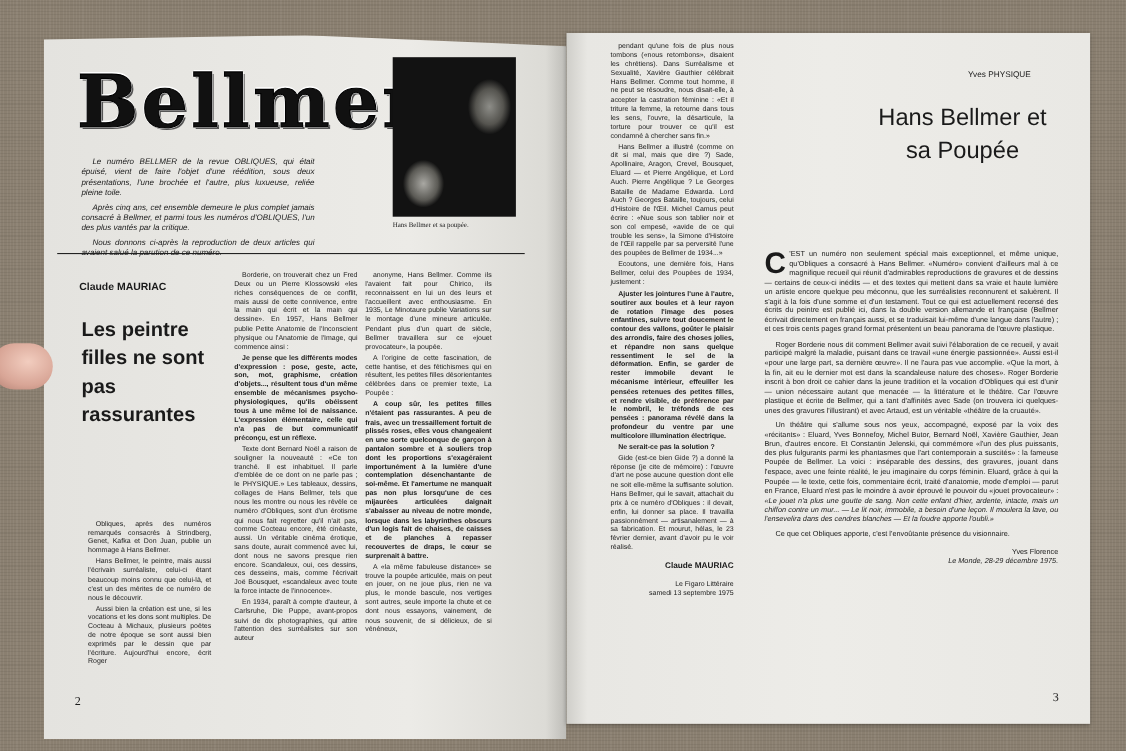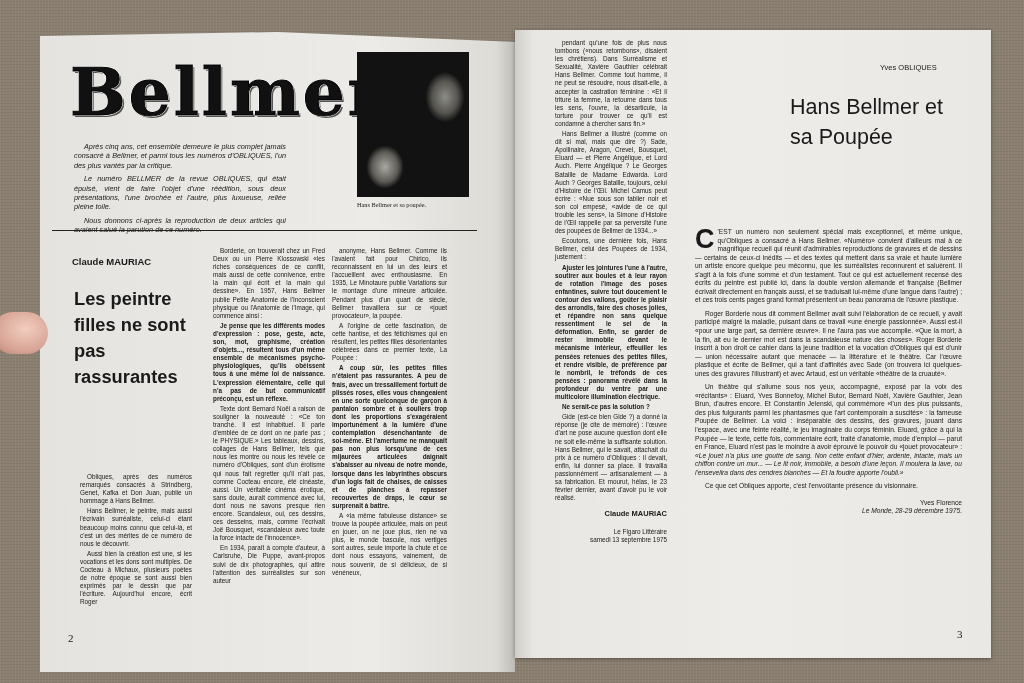--- a/index.html
+++ b/index.html
@@ -76,21 +76,21 @@
   .source-left { text-align: right; margin-top: 10px; }
   .pagenum {
     font-family: "Liberation Serif", serif; font-size: 11px;
   }
   .pn2 { left: 68px; top: 632px; }
   .pn3 { left: 957px; top: 628px; }
   .byline-right {
     left: 880px; top: 63px; font-size: 7.5px;
   }
   .headline-right {
-    left: 790px; top: 92px; width: 170px; text-align: left;
+    left: 790px; top: 92px; width: 170px; text-align: center;
     font-size: 21.5px; line-height: 30px;
   }
   .article-right {
     left: 695px; top: 228px; width: 267px;
     font-size: 6.65px; line-height: 8.55px; text-align: justify;
   }
   .article-right p { text-indent: 10px; margin-bottom: 5px; }
   .article-right p.first { text-indent: 0; }
   .dropcap {
     float: left; font-size: 27px; line-height: 22px; font-weight: bold;
@@ -105,22 +105,22 @@
 </style>
 </head>
 <body>
 
 <div class="page" id="page-left"></div>
 <div class="page" id="page-right"></div>
 
 <div class="abs masthead">Bellmer</div>
 
 <div class="abs intro">
+  <p>Le numéro BELLMER de la revue OBLIQUES, qui était épuisé, vient de faire l'objet d'une réédition, sous deux présentations, l'une brochée et l'autre, plus luxueuse, reliée pleine toile.</p>
   <p>Après cinq ans, cet ensemble demeure le plus complet jamais consacré à Bellmer, et parmi tous les numéros d'OBLIQUES, l'un des plus vantés par la critique.</p>
-  <p>Le numéro BELLMER de la revue OBLIQUES, qui était épuisé, vient de faire l'objet d'une réédition, sous deux présentations, l'une brochée et l'autre, plus luxueuse, reliée pleine toile.</p>
   <p>Nous donnons ci-après la reproduction de deux articles qui avaient salué la parution de ce numéro.</p>
 </div>
 
 <div class="abs photo"></div>
 <div class="abs photo-caption">Hans Bellmer et sa poupée.</div>
 
 <div class="abs rule"></div>
 
 <div class="abs byline-left">Claude MAURIAC</div>
 <div class="abs headline-left">Les peintre filles ne sont pas rassurantes</div>
@@ -152,21 +152,21 @@
   <p>Hans Bellmer a illustré (comme on dit si mal, mais que dire ?) Sade, Apollinaire, Aragon, Crevel, Bousquet, Eluard — et Pierre Angélique, et Lord Auch. Pierre Angélique ? Le Georges Bataille de Madame Edwarda. Lord Auch ? Georges Bataille, toujours, celui d'Histoire de l'Œil. Michel Camus peut écrire : «Nue sous son tablier noir et son col empesé, «avide de ce qui trouble les sens», la Simone d'Histoire de l'Œil rappelle par sa perversité l'une des poupées de Bellmer de 1934...»</p>
   <p>Ecoutons, une dernière fois, Hans Bellmer, celui des Poupées de 1934, justement :</p>
   <p class="bq">Ajuster les jointures l'une à l'autre, soutirer aux boules et à leur rayon de rotation l'image des poses enfantines, suivre tout doucement le contour des vallons, goûter le plaisir des arrondis, faire des choses jolies, et répandre non sans quelque ressentiment le sel de la déformation. Enfin, se garder de rester immobile devant le mécanisme intérieur, effeuiller les pensées retenues des petites filles, et rendre visible, de préférence par le nombril, le tréfonds de ces pensées : panorama révélé dans la profondeur du ventre par une multicolore illumination électrique.</p>
   <p class="bq">Ne serait-ce pas la solution ?</p>
   <p>Gide (est-ce bien Gide ?) a donné la réponse (je cite de mémoire) : l'œuvre d'art ne pose aucune question dont elle ne soit elle-même la suffisante solution. Hans Bellmer, qui le savait, attachait du prix à ce numéro d'Obliques : il devait, enfin, lui donner sa place. Il travailla passionnément — artisanalement — à sa fabrication. Et mourut, hélas, le 23 février dernier, avant d'avoir pu le voir réalisé.</p>
   <div class="sign-left">Claude MAURIAC</div>
   <div class="source-left">Le Figaro Littéraire</div>
   <div style="text-align:right">samedi 13 septembre 1975</div>
 </div>
 
-<div class="abs byline-right">Yves OBLIQUES</div>
+<div class="abs byline-right">Yves PHYSIQUE</div>
 <div class="abs headline-right">Hans Bellmer et sa Poupée</div>
 
 <div class="abs article-right">
   <p class="first"><span class="dropcap">C</span><span>'EST un numéro non seulement spécial mais exceptionnel, et même unique, qu'Obliques a consacré à Hans Bellmer. «Numéro» convient d'ailleurs mal à ce magnifique recueil qui réunit d'admirables reproductions de gravures et de dessins — certains de ceux-ci inédits — et des textes qui mettent dans sa vraie et haute lumière un artiste encore quelque peu méconnu, que les surréalistes reconnurent et saluèrent. Il s'agit à la fois d'une somme et d'un testament. Tout ce qui est actuellement recensé des écrits du peintre est publié ici, dans la double version allemande et française (Bellmer écrivait directement en français aussi, et se traduisait lui-même d'une langue dans l'autre) ; et ces trois cents pages grand format présentent un beau panorama de l'œuvre plastique.</span></p>
   <p>Roger Borderie nous dit comment Bellmer avait suivi l'élaboration de ce recueil, y avait participé malgré la maladie, puisant dans ce travail «une énergie passionnée». Aussi est-il «pour une large part, sa dernière œuvre». Il ne l'aura pas vue accomplie. «Que la mort, à la fin, ait eu le dernier mot est dans la scandaleuse nature des choses». Roger Borderie inscrit à bon droit ce cahier dans la jeune tradition et la vocation d'Obliques qui est d'unir — union nécessaire autant que menacée — la littérature et le théâtre. Car l'œuvre plastique et écrite de Bellmer, qui a tant d'affinités avec Sade (on trouvera ici quelques-unes des gravures l'illustrant) et avec Artaud, est un véritable «théâtre de la cruauté».</p>
   <p style="margin-bottom:0"><span>Un théâtre qui s'allume sous nos yeux, accompagné, exposé par la voix des «récitants» : Eluard, Yves Bonnefoy, Michel Butor, Bernard Noël, Xavière Gauthier, Jean Brun, d'autres encore. Et Constantin Jelenski, qui commémore «l'un des plus puissants, des plus fulgurants parmi les phantasmes que l'art contemporain a suscités» : la fameuse Poupée de Bellmer. La voici : inséparable des dessins, des gravures, jouant dans l'espace, avec une feinte réalité, le jeu imaginaire du corps féminin. Eluard, grâce à qui la Poupée — le texte, cette fois, commentaire écrit, traité d'anatomie, mode d'emploi — parut en France, Eluard n'est pas le moindre à avoir éprouvé le pouvoir du «jouet provocateur» :</span> <i>«Le jouet n'a plus une goutte de sang. Non cette enfant d'hier, ardente, intacte, mais un chiffon contre un mur... — Le lit noir, immobile, a besoin d'une leçon. Il moulera la lave, ou l'ensevelira dans des cendres blanches — Et la foudre apporte l'oubli.»</i></p>
   <p style="margin-top:5px">Ce que cet Obliques apporte, c'est l'envoûtante présence du visionnaire.</p>
   <div class="sign-right">Yves Florence</div>
   <div style="text-align:right;font-style:italic">Le Monde, 28-29 décembre 1975.</div>
 </div>

